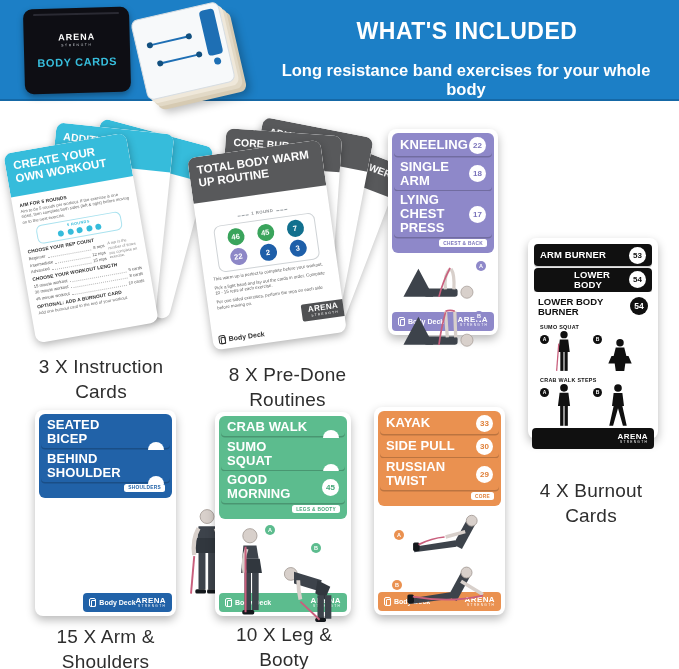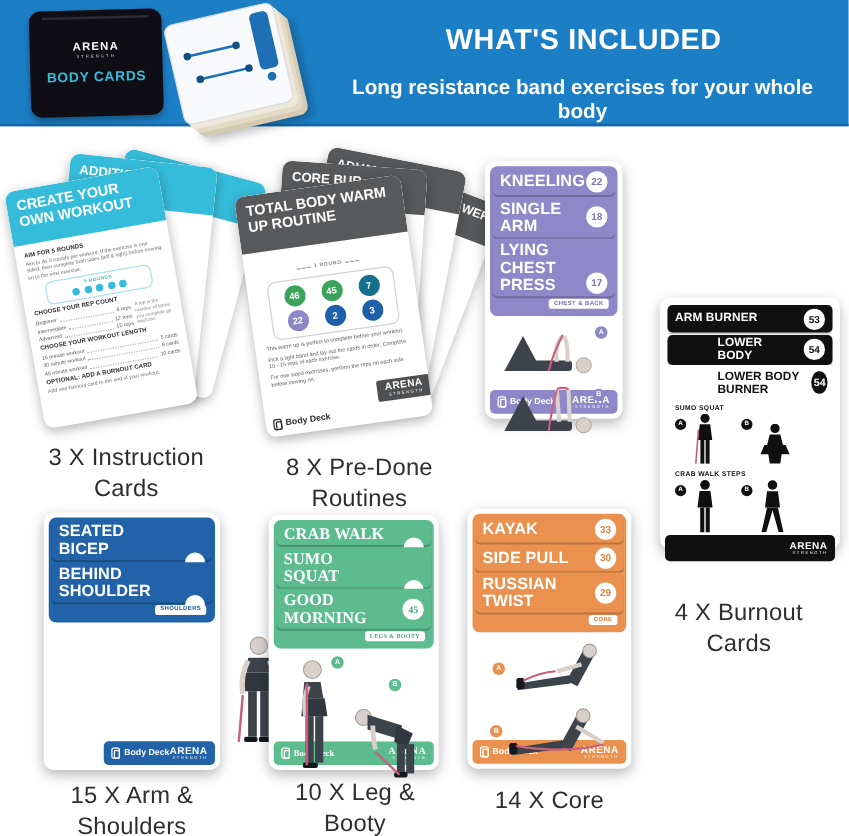--- a/index.html
+++ b/index.html
@@ -46,21 +46,21 @@
   .arena { text-align:right; line-height:1; }
   .arena .a1 { display:block; font-size:8px; font-weight:bold; letter-spacing:.4px; }
   .arena .a2 { display:block; font-size:3.2px; letter-spacing:1.3px; margin-top:.5px; }
   .marker { position:absolute; width:10px; height:10px; border-radius:50%; color:#fff; font-size:5.5px; font-weight:bold; display:flex; align-items:center; justify-content:center; }
 
   
   .c-purple .hdr, .c-purple .hrow, .c-purple .ftr { background:#8e88c9; }
   .c-purple .dot, .c-purple .badge { color:#7a73bb; } .c-purple .marker { background:#8e88c9; }
   .c-navy .hdr, .c-navy .hrow, .c-navy .ftr { background:#2162a8; }
   .c-navy .dot, .c-navy .badge { color:#2162a8; } .c-navy .marker { background:#2162a8; }
-  .c-green .hdr, .c-green .hrow, .c-green .ftr { background:#5cbc8e;font-family:Liberation Serif, serif; }
+  .c-green .hdr, .c-green .hrow, .c-green .ftr { background:#5cbc8e; }
   .c-green .dot, .c-green .badge { color:#46a87a; } .c-green .marker { background:#5cbc8e; }
   .c-orange .hdr, .c-orange .hrow, .c-orange .ftr { background:#ea9150; }
   .c-orange .dot, .c-orange .badge { color:#e0803a; } .c-orange .marker { background:#ea9150; }
 
   
   .fan { position:absolute; }
   .fancard { position:absolute; background:#fff; border-radius:8px; box-shadow:0 3px 9px rgba(0,0,0,.30); overflow:hidden; }
   .fanhdr { color:#fff; font-weight:bold; padding:7px 8px; line-height:1.15; }
   .cyan .fanhdr { background:#36bcdb; }
   .gray .fanhdr { background:#58595b; }
@@ -91,21 +91,21 @@
   .pd-circle:nth-child(4) { background:#8d87c7; }
   .pd-circle:nth-child(5), .pd-circle:nth-child(6) { background:#1e5fa9; }
   .pd-p { font-size:4.4px; color:#5c5c5c; line-height:1.3; margin:3px 9px 0; }
   .pd-ftr { position:absolute; left:6px; bottom:5px; display:flex; align-items:center; gap:3px; color:#2d2d2d; font-size:7px; font-weight:bold; }
   .ribbon { position:absolute; right:-2px; bottom:16px; background:#4f5052; color:#fff; padding:2.5px 7px 3px; border-radius:2px 0 0 2px; }
 
   
   .bw .hrow { background:#101010; }
   .bw .dot { color:#101010; }
   .bw-title-row { display:flex; align-items:flex-start; justify-content:space-between; padding:5px 6px 2px; }
-  .bw-title { font-size:9.5px; font-weight:bold; color:#101010; line-height:1.1; max-width:72%;margin-left:36px; }
+  .bw-title { font-size:9.5px; font-weight:bold; color:#101010; line-height:1.1; max-width:72%; }
   .bw-num { width:18px; height:18px; border-radius:50%; background:#101010; color:#fff; font-size:8.5px; font-weight:bold; display:flex; align-items:center; justify-content:center; }
   .bw-sec { font-size:5.4px; font-weight:bold; color:#101010; letter-spacing:.3px; padding:4px 8px 1px; }
   .bw-figs { display:flex; align-items:flex-end; gap:4px; padding:0 8px; }
   .bw-marker { width:9px; height:9px; border-radius:50%; background:#101010; color:#fff; font-size:5px; font-weight:bold; display:flex; align-items:center; justify-content:center; align-self:flex-start; margin-top:4px; }
   .bw .ftr { background:#101010; }
 
   svg { display:block; }
 </style>
 </head>
 <body>
@@ -245,21 +245,21 @@
   <div class="excard c-purple" style="left:388px; top:129px; width:110px; height:206px;">
     <div class="hdr">
       <div class="hrow">
           <span class="hname">KNEELING</span>
           <span class="dot">22</span>
         </div>
       <div class="hrow">
           <span class="hname">SINGLE ARM</span>
           <span class="dot">18</span>
         </div>
-      <div class="hrow" style="min-height:26px;align-items:flex-end;">
+      <div class="hrow" style="min-height:26px;">
           <span class="hname">LYING CHEST PRESS</span>
           <span class="dot">17</span>
         </div>
       <div class="badge-row">
           <span class="badge">CHEST &amp; BACK</span>
         </div>
     </div>
     <div class="cbody">
       <span class="marker" style="right:8px; top:8px;">A</span>
       <svg width="84" height="44" viewBox="0 0 90 46" style="position:absolute; left:4px; top:6px;">
@@ -285,21 +285,21 @@
           <span class="bd-icon"></span>
           <span>Body Deck</span>
         </span>
       <span class="arena">
           <span class="a1">ARENA</span>
           <span class="a2">STRENGTH</span>
         </span>
     </div>
   </div>
 
-  <div class="excard bw" style="left:528px; top:238px; width:144px; height:201px;">
+  <div class="excard bw" style="left:528px; top:238px; width:130px; height:201px;">
     <div class="hdr" style="padding:2px 2px 0;">
       <div class="hrow" style="min-height:22px;">
           <span class="hname" style="font-size:9.5px;">ARM BURNER</span>
           <span class="dot">53</span>
         </div>
       <div class="hrow" style="min-height:22px;padding-left:40px;">
           <span class="hname" style="font-size:9.5px;">LOWER BODY</span>
           <span class="dot">54</span>
         </div>
     </div>
@@ -514,17 +514,14 @@
       <span class="bd">
           <span class="bd-icon"></span>
           <span>Body Deck</span>
         </span>
       <span class="arena">
           <span class="a1">ARENA</span>
           <span class="a2">STRENGTH</span>
         </span>
     </div>
   </div>
-  <div class="lbl" style="left:372px; top:628px; width:135px;">
-    <span>14 X Core</span>
-  </div>
 
 </div>
 
 </body></html>

